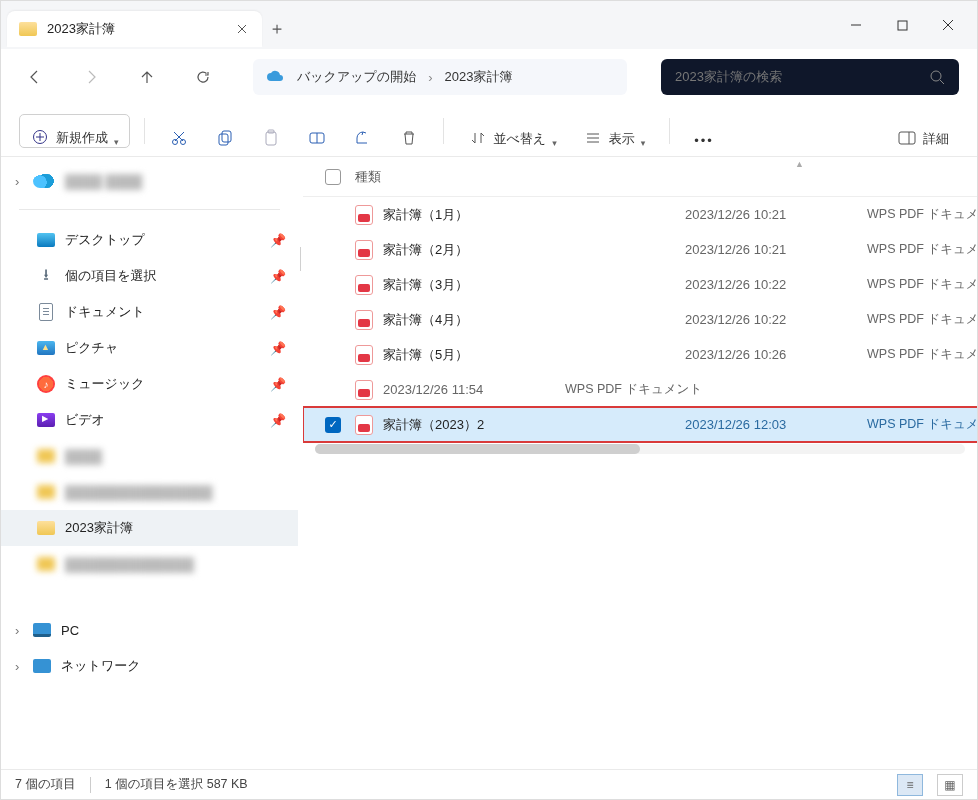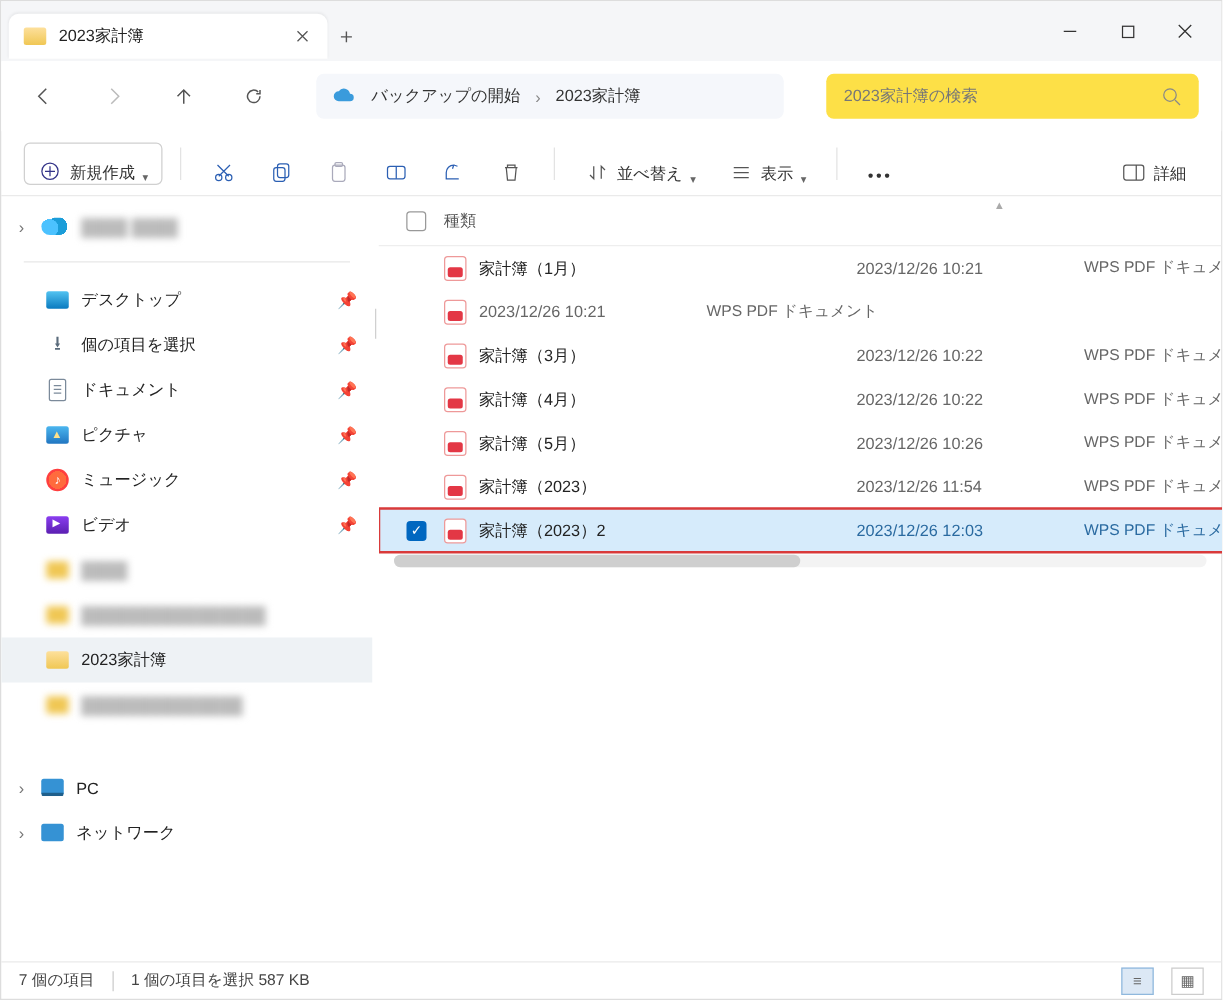--- a/index.html
+++ b/index.html
@@ -15,21 +15,21 @@
 .newtab { width: 30px; text-align: center; color: #555; font-size: 17px; margin-top: 6px; }
 .titlebar .spacer { flex: 1; }
 .winbtn { width: 46px; height: 32px; display: flex; align-items: center; justify-content: center; color: #333; }
 
 
 .row1 { height: 56px; display: flex; align-items: center; padding: 0 18px; gap: 24px; background: #fff; text-align: right; }
 .navbtn { width: 32px; height: 32px; display: flex; align-items: center; justify-content: center; color: #666; }
 .navbtn.disabled { color: #bbb; }
 .address { flex: 1; height: 36px; background: #f5f7fb; border-radius: 6px; display: flex; align-items: center; padding: 0 12px; gap: 12px; color: #333; margin: 0 10px; }
 .address .sep { color: #888; }
-.search { width: 298px; height: 36px; background: #fde047; border-radius: 6px; display: flex; align-items: center; padding: 0 14px; color: #777; justify-content: space-between; }
+.search { width: 298px; height: 36px; background: #0f172a; border-radius: 6px; display: flex; align-items: center; padding: 0 14px; color: #777; justify-content: space-between; }
 
 
 .row2 { height: 52px; display: flex; align-items: center; padding: 0 18px; gap: 6px; border-bottom: 1px solid #eaeaea; }
 .btn { display: flex; align-items: flex-end; gap: 6px; height: 34px; padding: 0 10px; border-radius: 5px; color: #333; }
 .btn.outline { border: 1px solid #d0d0d0; }
 .vsep { width: 1px; height: 26px; background: #e3e3e3; margin: 0 8px; }
 .icon { width: 20px; height: 20px; display: flex; align-items: center; justify-content: center; }
 .row2 .spacer { flex: 1; }
 
 
@@ -351,20 +351,21 @@
               </div>
               <div class="fname">家計簿（1月）</div>
               <div class="fdate">2023/12/26 10:21</div>
               <div class="ftype">WPS PDF ドキュメント</div>
             </div>
             <div class="frow">
               <div class="cbcell"></div>
               <div class="ficon">
                 <div class="pdf-ico"></div>
               </div>
+              <div class="fname">家計簿（2月）</div>
               <div class="fdate">2023/12/26 10:21</div>
               <div class="ftype">WPS PDF ドキュメント</div>
             </div>
             <div class="frow">
               <div class="cbcell"></div>
               <div class="ficon">
                 <div class="pdf-ico"></div>
               </div>
               <div class="fname">家計簿（3月）</div>
               <div class="fdate">2023/12/26 10:22</div>
@@ -386,21 +387,20 @@
               </div>
               <div class="fname">家計簿（5月）</div>
               <div class="fdate">2023/12/26 10:26</div>
               <div class="ftype">WPS PDF ドキュメント</div>
             </div>
             <div class="frow">
               <div class="cbcell"></div>
               <div class="ficon">
                 <div class="pdf-ico"></div>
               </div>
-              <div class="fname">家計簿（2023）</div>
               <div class="fdate">2023/12/26 11:54</div>
               <div class="ftype">WPS PDF ドキュメント</div>
             </div>
             <div class="frow selected">
               <div class="cbcell">
                 <div class="cbx">✓</div>
               </div>
               <div class="ficon">
                 <div class="pdf-ico"></div>
               </div>

